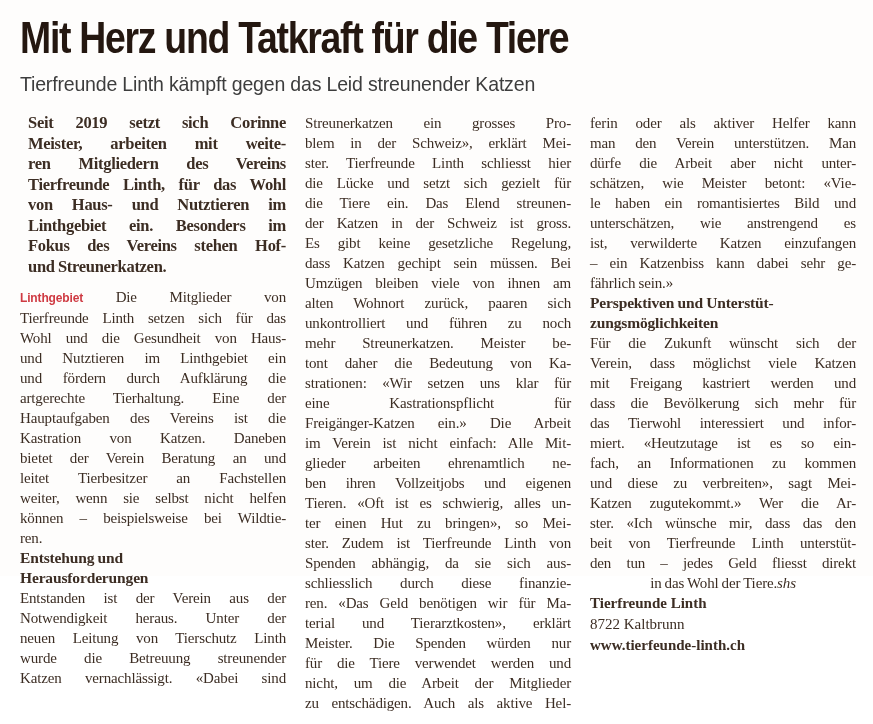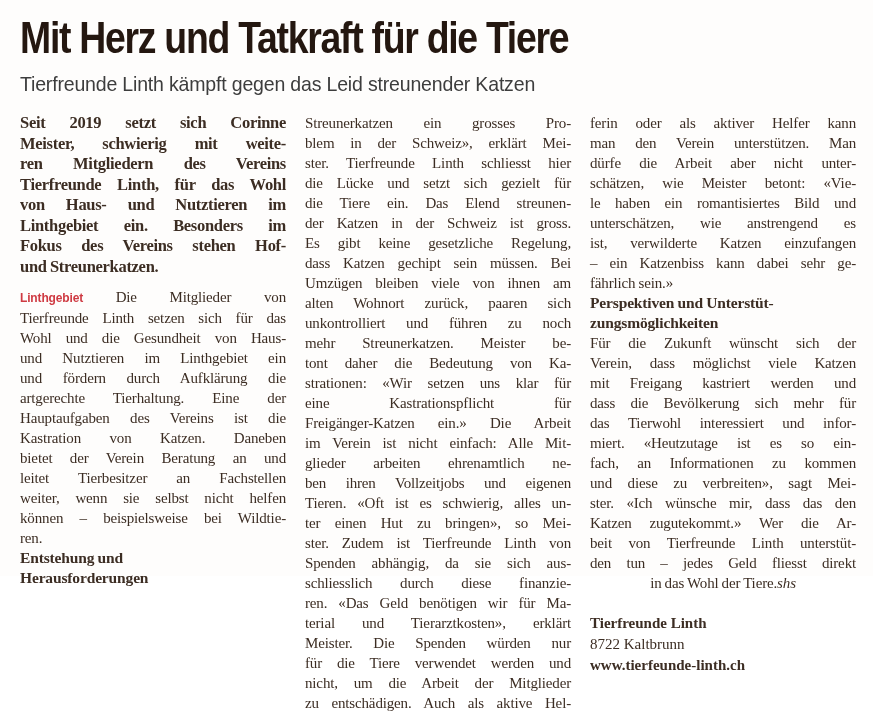--- a/index.html
+++ b/index.html
@@ -47,56 +47,56 @@
   }
   .col { width: 266px; flex: 0 0 266px; }
   .line {
     font-size: 15px;
     line-height: 20px;
     letter-spacing: -0.15px;
     word-spacing: -0.5px;
     white-space: normal;
   }
   .j { text-align: justify; text-align-last: justify; }
-  .block.lead { margin-bottom: 10px; }
+  .block.lead { margin-bottom: 10px; margin-left: 8px; }
   .lead .line {
     font-weight: bold;
     font-size: 16.5px;
     line-height: 20.5px;
     letter-spacing: -0.3px;
   }
   .block.subhead { }
   .subhead .line {
     font-weight: bold;
     font-size: 15.5px;
     line-height: 20px;
   }
   .tag {
     font-family: "Liberation Sans", sans-serif;
     font-weight: bold;
     font-size: 12px;
     color: var(--tag-color, #cf3a42);
   }
   .sigline { display: flex; justify-content: center; }
   .sig { font-style: italic; }
-  .block.address { margin-top: 20px; }
+  .block.address { }
   .address .line { line-height: 21px; letter-spacing: 0; word-spacing: 0; }
   .b { font-weight: bold; }
 </style>
 </head>
 <body>
 
 <div class="page">
   <h1 class="headline">Mit Herz und Tatkraft für die Tiere</h1>
   <div class="subtitle">Tierfreunde Linth kämpft gegen das Leid streunender Katzen</div>
   <div class="columns">
     <div class="col">
         <div class="block lead">
           <div class="line j">Seit 2019 setzt sich Corinne</div>
-          <div class="line j">Meister, schwierig mit weite-</div>
+          <div class="line j">Meister, arbeiten mit weite-</div>
           <div class="line j">ren Mitgliedern des Vereins</div>
           <div class="line j">Tierfreunde Linth, für das Wohl</div>
           <div class="line j">von Haus- und Nutztieren im</div>
           <div class="line j">Linthgebiet ein. Besonders im</div>
           <div class="line j">Fokus des Vereins stehen Hof-</div>
           <div class="line">und Streunerkatzen.</div>
         </div>
         <div class="block body">
           <div class="line j"><span class="tag">Linthgebiet</span> Die Mitglieder von</div>
           <div class="line j">Tierfreunde Linth setzen sich für das</div>
@@ -108,20 +108,27 @@
           <div class="line j">Kastration von Katzen. Daneben</div>
           <div class="line j">bietet der Verein Beratung an und</div>
           <div class="line j">leitet Tierbesitzer an Fachstellen</div>
           <div class="line j">weiter, wenn sie selbst nicht helfen</div>
           <div class="line j">können – beispielsweise bei Wildtie-</div>
           <div class="line">ren.</div>
         </div>
         <div class="block subhead">
           <div class="line">Entstehung und</div>
           <div class="line">Herausforderungen</div>
+        </div>
+        <div class="block body">
+          <div class="line j">Entstanden ist der Verein aus der</div>
+          <div class="line j">Notwendigkeit heraus. Unter der</div>
+          <div class="line j">neuen Leitung von Tierschutz Linth</div>
+          <div class="line j">wurde die Betreuung streunender</div>
+          <div class="line j">Katzen vernachlässigt. «Dabei sind</div>
         </div>
       </div>
     <div class="col">
         <div class="block body">
           <div class="line j">Streunerkatzen ein grosses Pro-</div>
           <div class="line j">blem in der Schweiz», erklärt Mei-</div>
           <div class="line j">ster. Tierfreunde Linth schliesst hier</div>
           <div class="line j">die Lücke und setzt sich gezielt für</div>
           <div class="line j">die Tiere ein. Das Elend streunen-</div>
           <div class="line j">der Katzen in der Schweiz ist gross.</div>
@@ -169,22 +176,22 @@
         </div>
         <div class="block body">
           <div class="line j">Für die Zukunft wünscht sich der</div>
           <div class="line j">Verein, dass möglichst viele Katzen</div>
           <div class="line j">mit Freigang kastriert werden und</div>
           <div class="line j">dass die Bevölkerung sich mehr für</div>
           <div class="line j">das Tierwohl interessiert und infor-</div>
           <div class="line j">miert. «Heutzutage ist es so ein-</div>
           <div class="line j">fach, an Informationen zu kommen</div>
           <div class="line j">und diese zu verbreiten», sagt Mei-</div>
+          <div class="line j">Katzen zugutekommt.» Wer die Ar-</div>
           <div class="line j">ster. «Ich wünsche mir, dass das den</div>
-          <div class="line j">Katzen zugutekommt.» Wer die Ar-</div>
           <div class="line j">beit von Tierfreunde Linth unterstüt-</div>
           <div class="line j">den tun – jedes Geld fliesst direkt</div>
           <div class="line sigline">
             <span>in das Wohl der Tiere.</span>
             <span class="sig">shs</span>
           </div>
         </div>
         <div class="block address">
           <div class="line b">Tierfreunde Linth</div>
           <div class="line">8722 Kaltbrunn</div>

